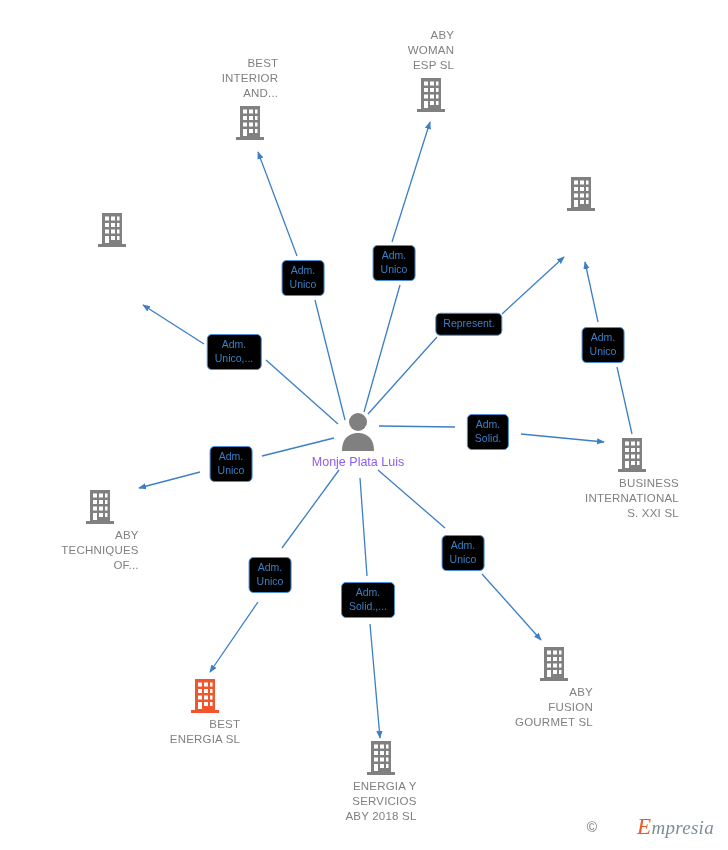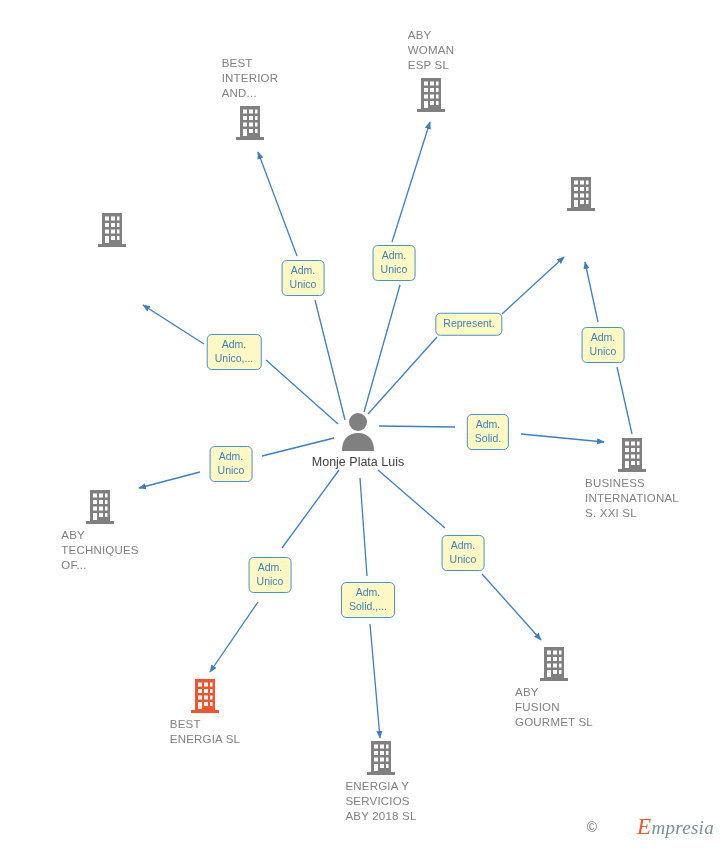--- a/index.html
+++ b/index.html
@@ -32,44 +32,44 @@
     margin-left: -75px;
     display: flex;
     flex-direction: column;
     align-items: center;
     z-index: 3;
   }
   .node-label {
     font-size: 11.5px;
     line-height: 15px;
     color: #808080;
-    text-align: left;
+    text-align: right;
     letter-spacing: 0.2px;
     white-space: pre-line;
   }
   .node.label-top .node-label { order: 1; margin-bottom: 2px; }
   .node.label-top .node-icon  { order: 2; }
   .node.label-bottom .node-icon  { order: 1; }
   .node.label-bottom .node-label { order: 2; margin-top: 1px; }
 
   .node-icon { width: 34px; height: 40px; display: block; }
   .person-icon { width: 36px; height: 40px; display: block; }
   .person-label {
     font-size: 12.5px;
     line-height: 16px;
-    color: #404040;
+    color: #8b5cf6;
     margin-top: 3px;
     white-space: pre-line;
   }
 
   
   .edge-label {
     position: absolute;
     z-index: 4;
-    background: #fef9c3;
+    background: #000000;
     border: 1.4px solid #4a90d9;
     border-radius: 5px;
     color: #3c7fc4;
     font-size: 10.5px;
     line-height: 13.5px;
     text-align: center;
     padding: 3px 7px 4px 7px;
     white-space: pre-line;
     transform: translate(-50%, -50%);
     box-sizing: border-box;

